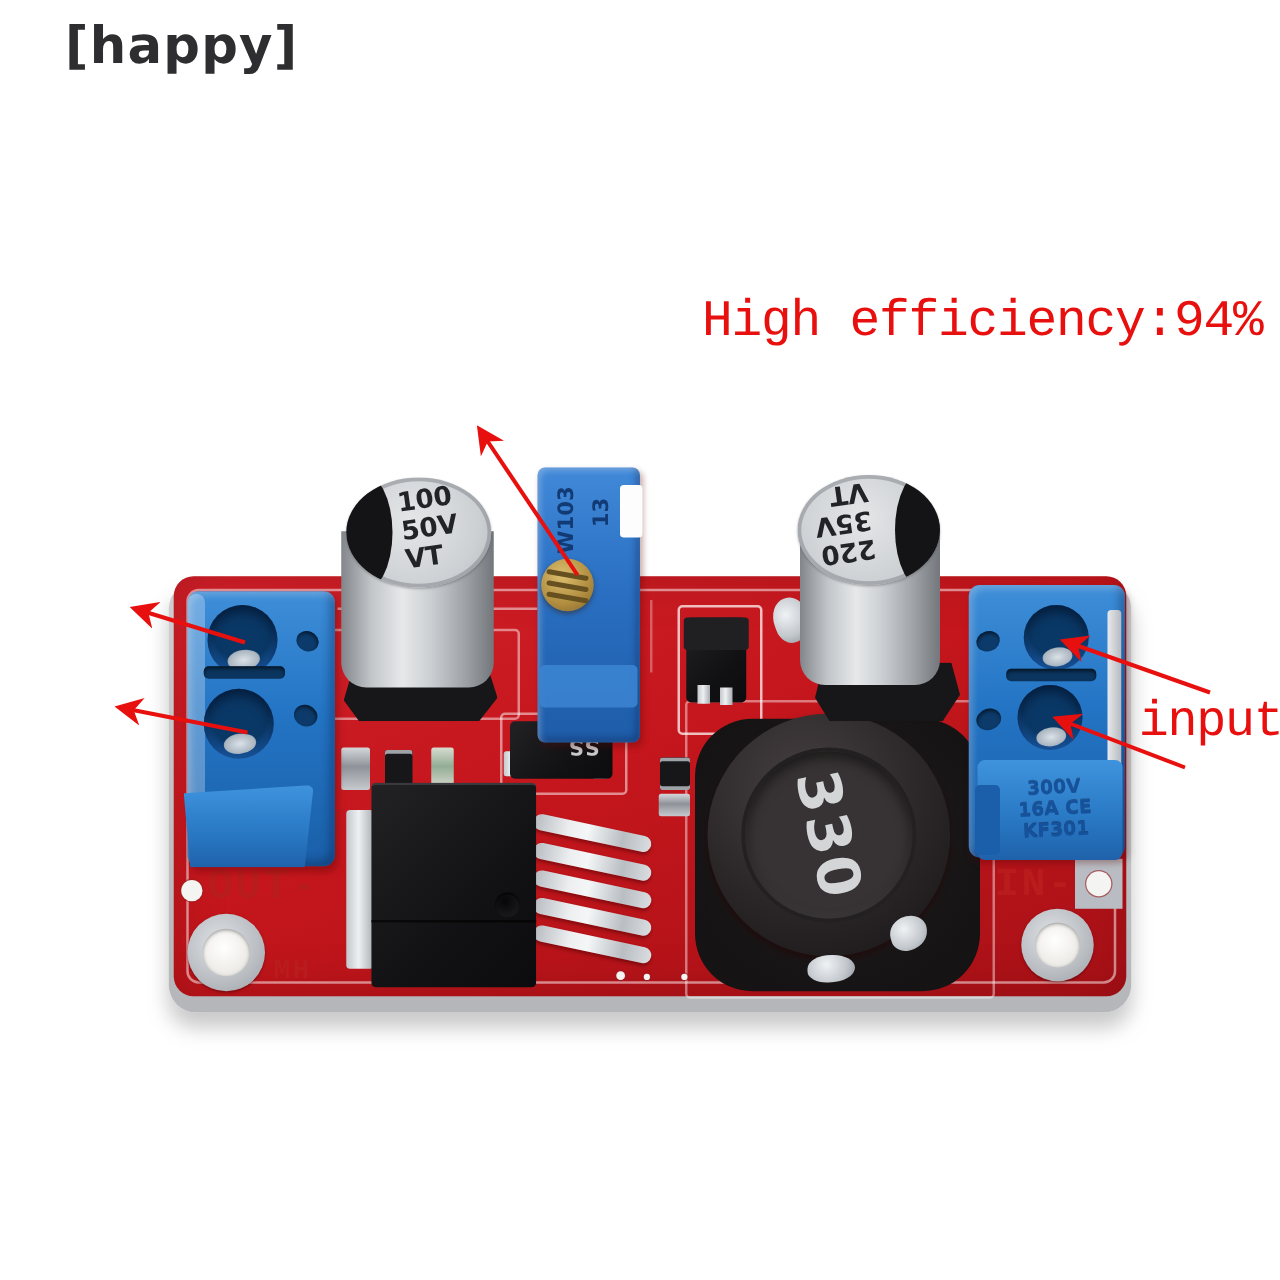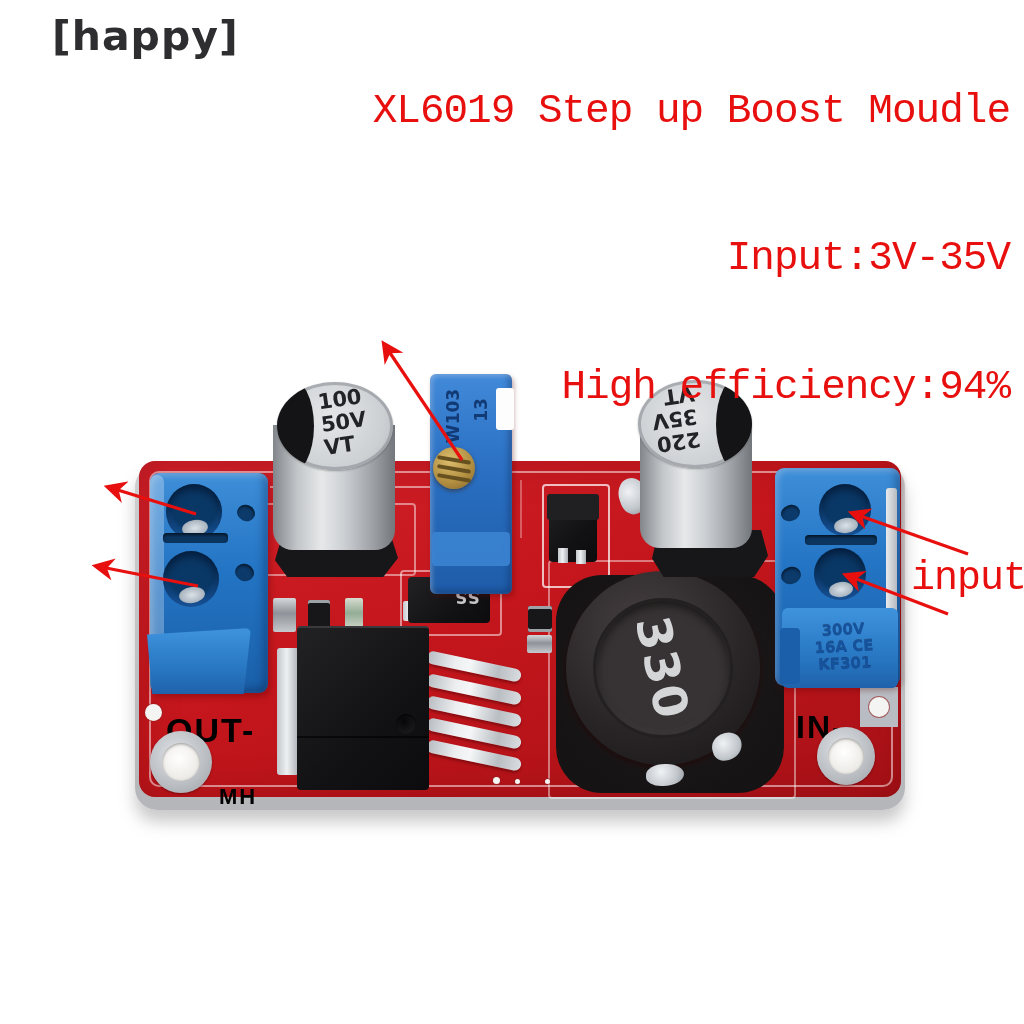--- a/index.html
+++ b/index.html
@@ -16,22 +16,22 @@
   .spec-list{text-align:right;font-size:41px;line-height:43px;}
   .annot{font-size:41px;}
 
   
   .board-edge{background:linear-gradient(#cdcfd1,#b4b6b9);border-radius:22px;
               box-shadow:0 12px 16px rgba(120,120,120,.40);}
   .board{background:linear-gradient(160deg,#d2202a 0%,#c4161c 45%,#a81117 100%);border-radius:16px;
          box-shadow:inset 0 0 40px rgba(80,0,0,.25);}
   .silk-frame{border:2px solid rgba(255,255,255,.5);border-radius:10px;}
   .silk-box{border:2px solid rgba(255,255,255,.72);border-radius:4px;}
-  .silk-text{font-family:Liberation Sans, sans-serif;font-weight:bold;
-             color:#000000;letter-spacing:2px;margin-top:20px;}
+  .silk-text{font-family:Liberation Mono, monospace;font-weight:bold;
+             color:#b91c1c;letter-spacing:2px;}
   .trace{background:rgba(255,255,255,.5);}
   .via{background:#f4f4f2;border-radius:50%;box-shadow:0 0 0 1px rgba(150,30,30,.6);}
   .mount-ring{border-radius:50%;background:radial-gradient(circle at 42% 38%,#dfe2e5,#b9bdc2 60%,#9aa0a6 100%);
               box-shadow:0 1px 2px rgba(60,0,0,.5);}
   .mount-hole{border-radius:50%;background:radial-gradient(circle at 45% 40%,#ffffff,#eceae6 70%,#cfcdc8 100%);
               box-shadow:inset 0 1px 3px rgba(90,90,90,.6);}
   .pad-sq{background:#b9bdc3;}
 
   
   .tblock{background:linear-gradient(180deg,#3e8ed8 0%,#2374c4 45%,#1a5fa8 100%);border-radius:9px;
@@ -90,23 +90,21 @@
 
   .arrows{position:absolute;left:0;top:0;z-index:50;pointer-events:none;}
   .txt{z-index:40;}
 </style>
 </head>
 <body>
 
 <div class="canvas">
 
   <div class="abs txt brand" style="left:52px;top:12px;">[happy]</div>
-  <div class="abs txt red-text title-label" style="right:14px;top:88px;">XL6019 Step up Boost Moudle</div>
   <div class="abs txt red-text spec-list" style="right:14px;top:151px;">
-    <div>Input:3V-35V</div>
     <div>High efficiency:94%</div>
   </div>
   <div class="abs txt red-text annot" style="left:911px;top:556px;font-size:40px;">input</div>
 
   <div class="abs" style="left:133px;top:461px;width:774px;height:352px;">
 
     <div class="abs board-edge" style="left:2px;top:4px;width:770px;height:345px;"></div>
     <div class="abs board" style="left:6px;top:0;width:762px;height:336px;"></div>
     <div class="abs silk-frame" style="left:16px;top:10px;width:740px;height:312px;"></div>
     <div class="abs trace" style="left:137px;top:25px;width:160px;height:2px;"></div>

